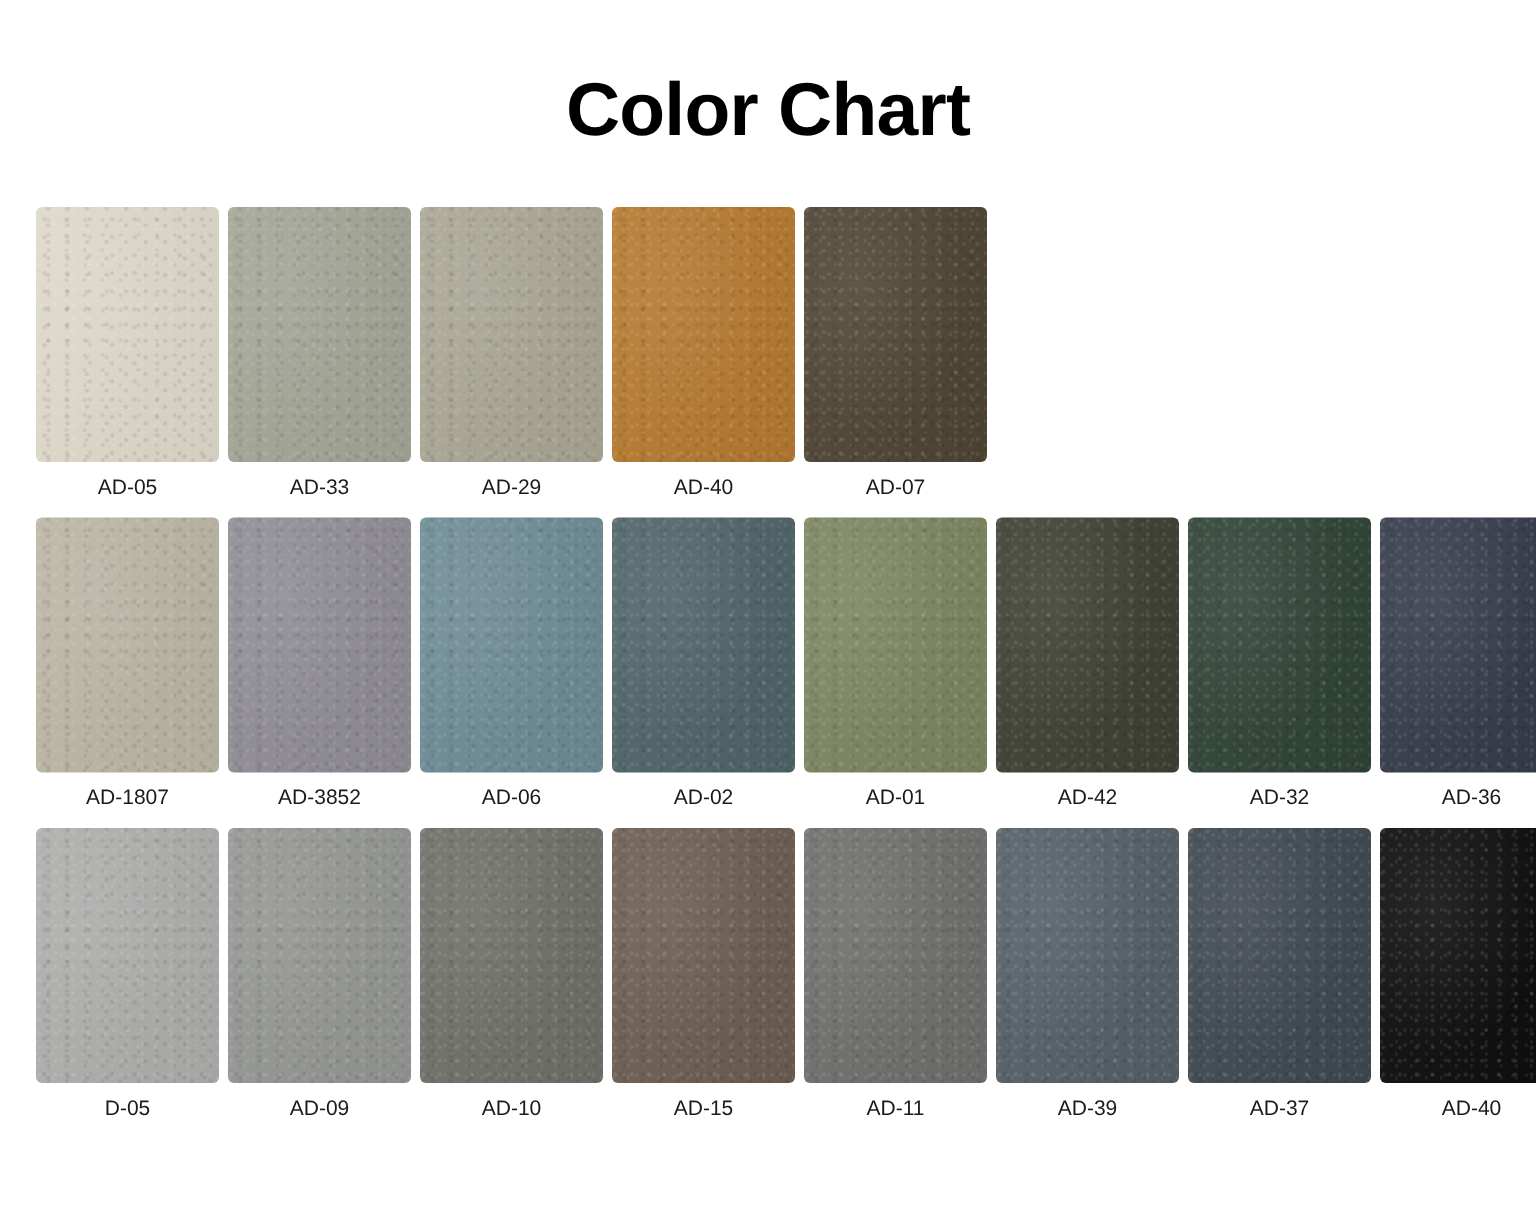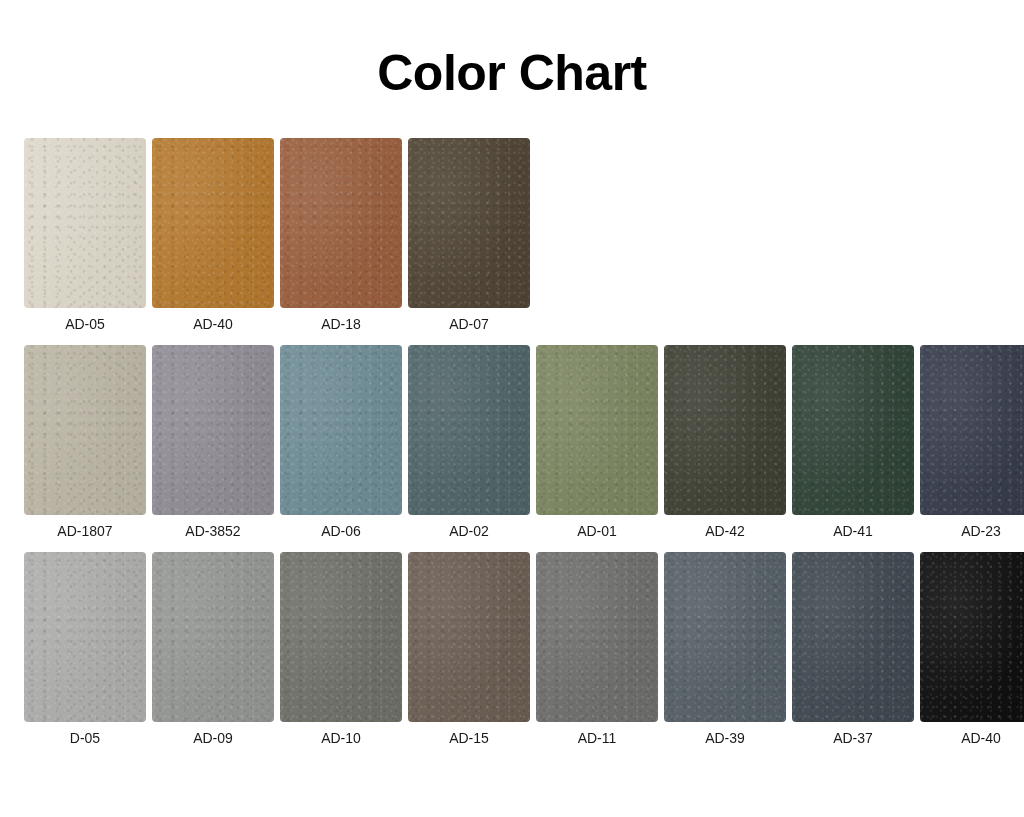--- a/index.html
+++ b/index.html
@@ -96,26 +96,30 @@
 
   <h1 class="chart-title">Color Chart</h1>
 
   <div class="grid" id="swatch-grid">
       <div class="row">
         <div class="cell">
           <div class="swatch" style="background-color: rgb(222, 216, 202);"></div>
           <div class="swatch-label">AD-05</div>
         </div>
         <div class="cell">
+          <div class="swatch" style="background-color: rgb(163, 165, 150);"></div>
+          <div class="swatch-label">AD-33</div>
+        </div>
+        <div class="cell">
+          <div class="swatch" style="background-color: rgb(169, 166, 148);"></div>
+          <div class="swatch-label">AD-29</div>
+        </div>
+        <div class="cell">
           <div class="swatch" style="background-color: rgb(181, 121, 47);"></div>
           <div class="swatch-label">AD-40</div>
-        </div>
-        <div class="cell">
-          <div class="swatch" style="background-color: rgb(154, 94, 62);"></div>
-          <div class="swatch-label">AD-18</div>
         </div>
         <div class="cell">
           <div class="swatch" style="background-color: rgb(79, 68, 52);"></div>
           <div class="swatch-label">AD-07</div>
         </div>
       </div>
       <div class="row">
         <div class="cell">
           <div class="swatch" style="background-color: rgb(187, 181, 164);"></div>
           <div class="swatch-label">AD-1807</div>
@@ -135,25 +139,25 @@
         <div class="cell">
           <div class="swatch" style="background-color: rgb(123, 133, 96);"></div>
           <div class="swatch-label">AD-01</div>
         </div>
         <div class="cell">
           <div class="swatch" style="background-color: rgb(62, 64, 52);"></div>
           <div class="swatch-label">AD-42</div>
         </div>
         <div class="cell">
           <div class="swatch" style="background-color: rgb(47, 67, 54);"></div>
-          <div class="swatch-label">AD-41</div>
+          <div class="swatch-label">AD-32</div>
         </div>
         <div class="cell">
           <div class="swatch" style="background-color: rgb(53, 59, 74);"></div>
-          <div class="swatch-label">AD-23</div>
+          <div class="swatch-label">AD-36</div>
         </div>
       </div>
       <div class="row">
         <div class="cell">
           <div class="swatch" style="background-color: rgb(173, 174, 172);"></div>
           <div class="swatch-label">D-05</div>
         </div>
         <div class="cell">
           <div class="swatch" style="background-color: rgb(148, 150, 147);"></div>
           <div class="swatch-label">AD-09</div>

